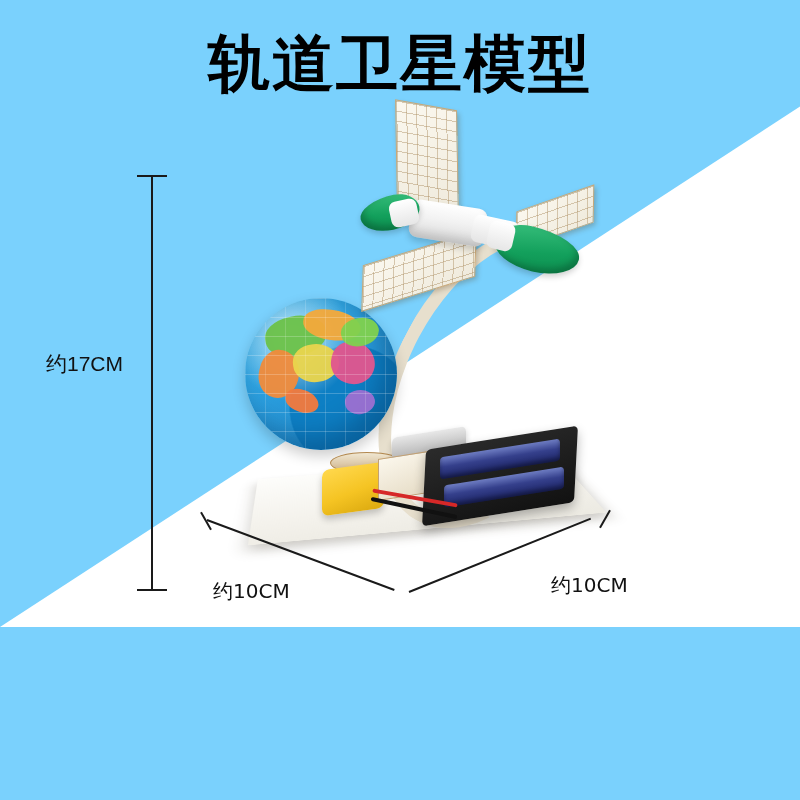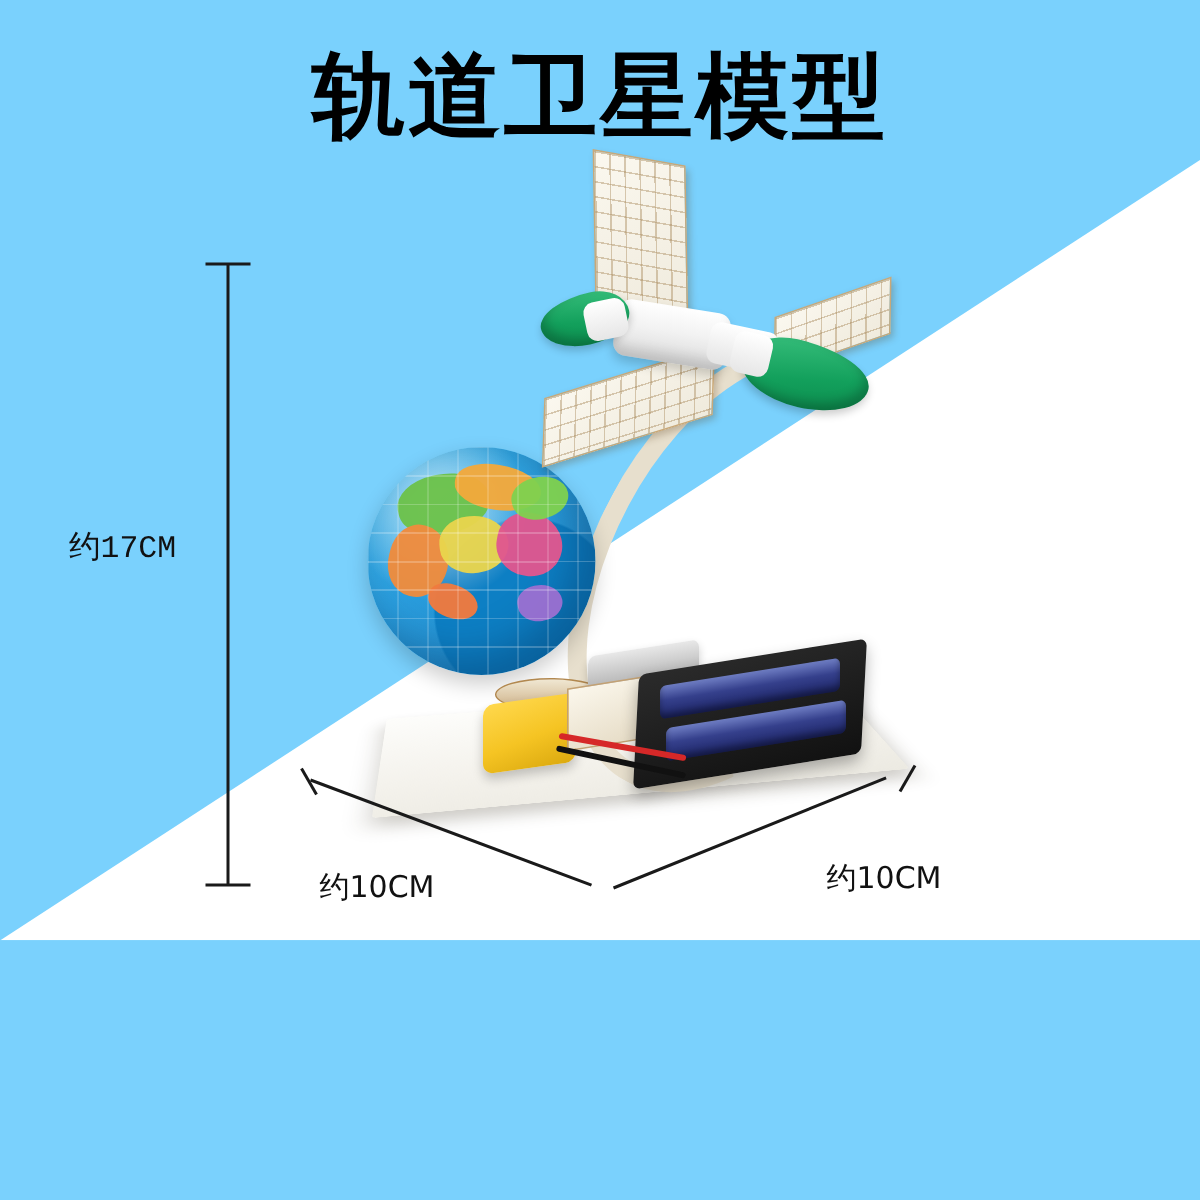--- a/index.html
+++ b/index.html
@@ -24,21 +24,21 @@
     font-family:"DejaVu Sans","Liberation Sans",sans-serif;
     white-space:nowrap;
   }
 
   
   .dim-v-line{position:absolute;left:151px;top:176px;width:2px;height:414px;background:#1a1a1a;}
   .dim-v-cap-top{position:absolute;left:137px;top:175px;width:30px;height:2px;background:#1a1a1a;}
   .dim-v-cap-bot{position:absolute;left:137px;top:589px;width:30px;height:2px;background:#1a1a1a;}
   .dim-v-label{
     position:absolute;left:46px;top:350px;font-size:21px;color:#111;font-weight:500;
-    font-family:Liberation Mono, monospace;white-space:nowrap;
+    font-family:Liberation Sans, sans-serif;white-space:nowrap;
   }
 
   .dim-d-left{
     position:absolute;left:207px;top:519px;width:200px;height:2px;background:#1a1a1a;
     transform-origin:left center;transform:rotate(20.5deg);
   }
   .dim-d-left-cap{
     position:absolute;left:205px;top:511px;width:2px;height:20px;background:#1a1a1a;
     transform-origin:center;transform:rotate(-30deg);
   }

